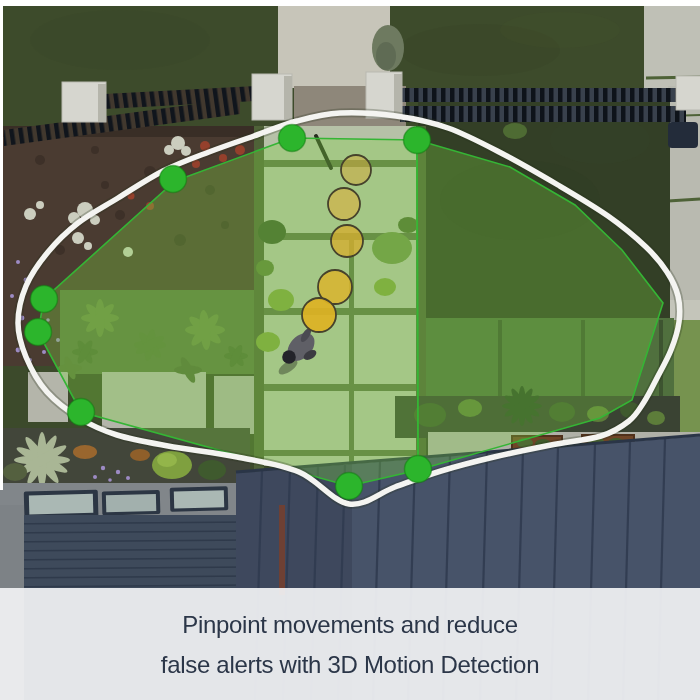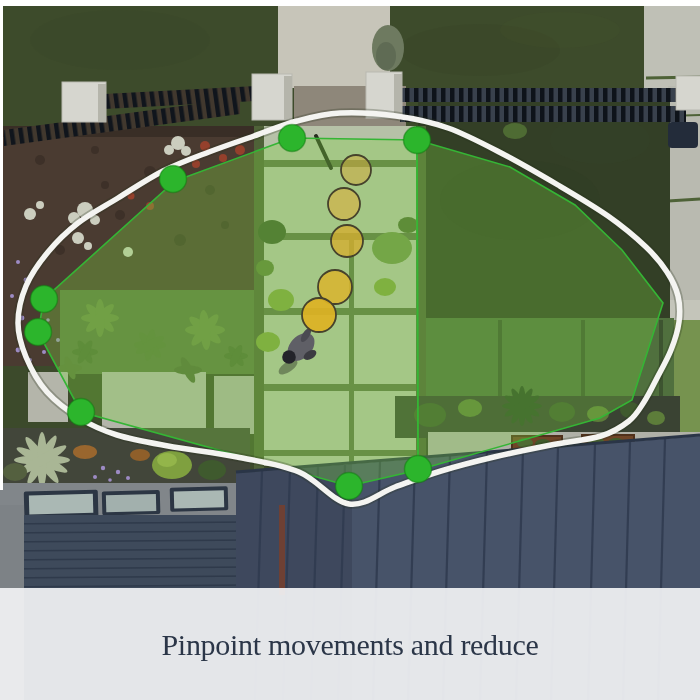--- a/index.html
+++ b/index.html
@@ -3,22 +3,22 @@
 <meta charset="utf-8">
 <style>
   html,body{margin:0;padding:0;background:#fff;}
   .stage{position:relative;width:700px;height:700px;overflow:hidden;background:#fff;
          font-family:"Liberation Sans",sans-serif;}
   .stage svg{position:absolute;left:0;top:0;}
   .caption{position:absolute;left:0;bottom:0;width:700px;height:112px;
            background:rgba(241,242,244,0.93);
            display:flex;flex-direction:column;align-items:center;justify-content:center;
            gap:1px;}
-  .caption div{font-size:30px;line-height:39px;color:#2b3648;letter-spacing:-0.3px;
-               font-weight:400;white-space:nowrap;font-family:Liberation Serif, serif;}
+  .caption div{font-size:24px;line-height:39px;color:#2b3648;letter-spacing:-0.3px;
+               font-weight:400;white-space:nowrap;}
 </style>
 </head>
 <body>
 
 <div class="stage">
 <svg width="700" height="700" viewBox="0 0 700 700">
   <defs>
     <pattern id="slat" width="9" height="22" patternUnits="userSpaceOnUse" patternTransform="rotate(-8)">
       <rect width="9" height="22" fill="#41382e"></rect>
       <rect width="4.5" height="22" fill="#10151c"></rect>
@@ -334,14 +334,15 @@
       <circle cx="418" cy="469" r="13.5"></circle>
     </g>
   </g>
 
   <rect x="0" y="0" width="700" height="6" fill="#ffffff"></rect>
   <rect x="0" y="6" width="3" height="484" fill="#ffffff"></rect>
 </svg>
 
 <div class="caption">
   <div>Pinpoint movements and reduce</div>
+  <div>false alerts with 3D Motion Detection</div>
 </div>
 </div>
 
 </body></html>

